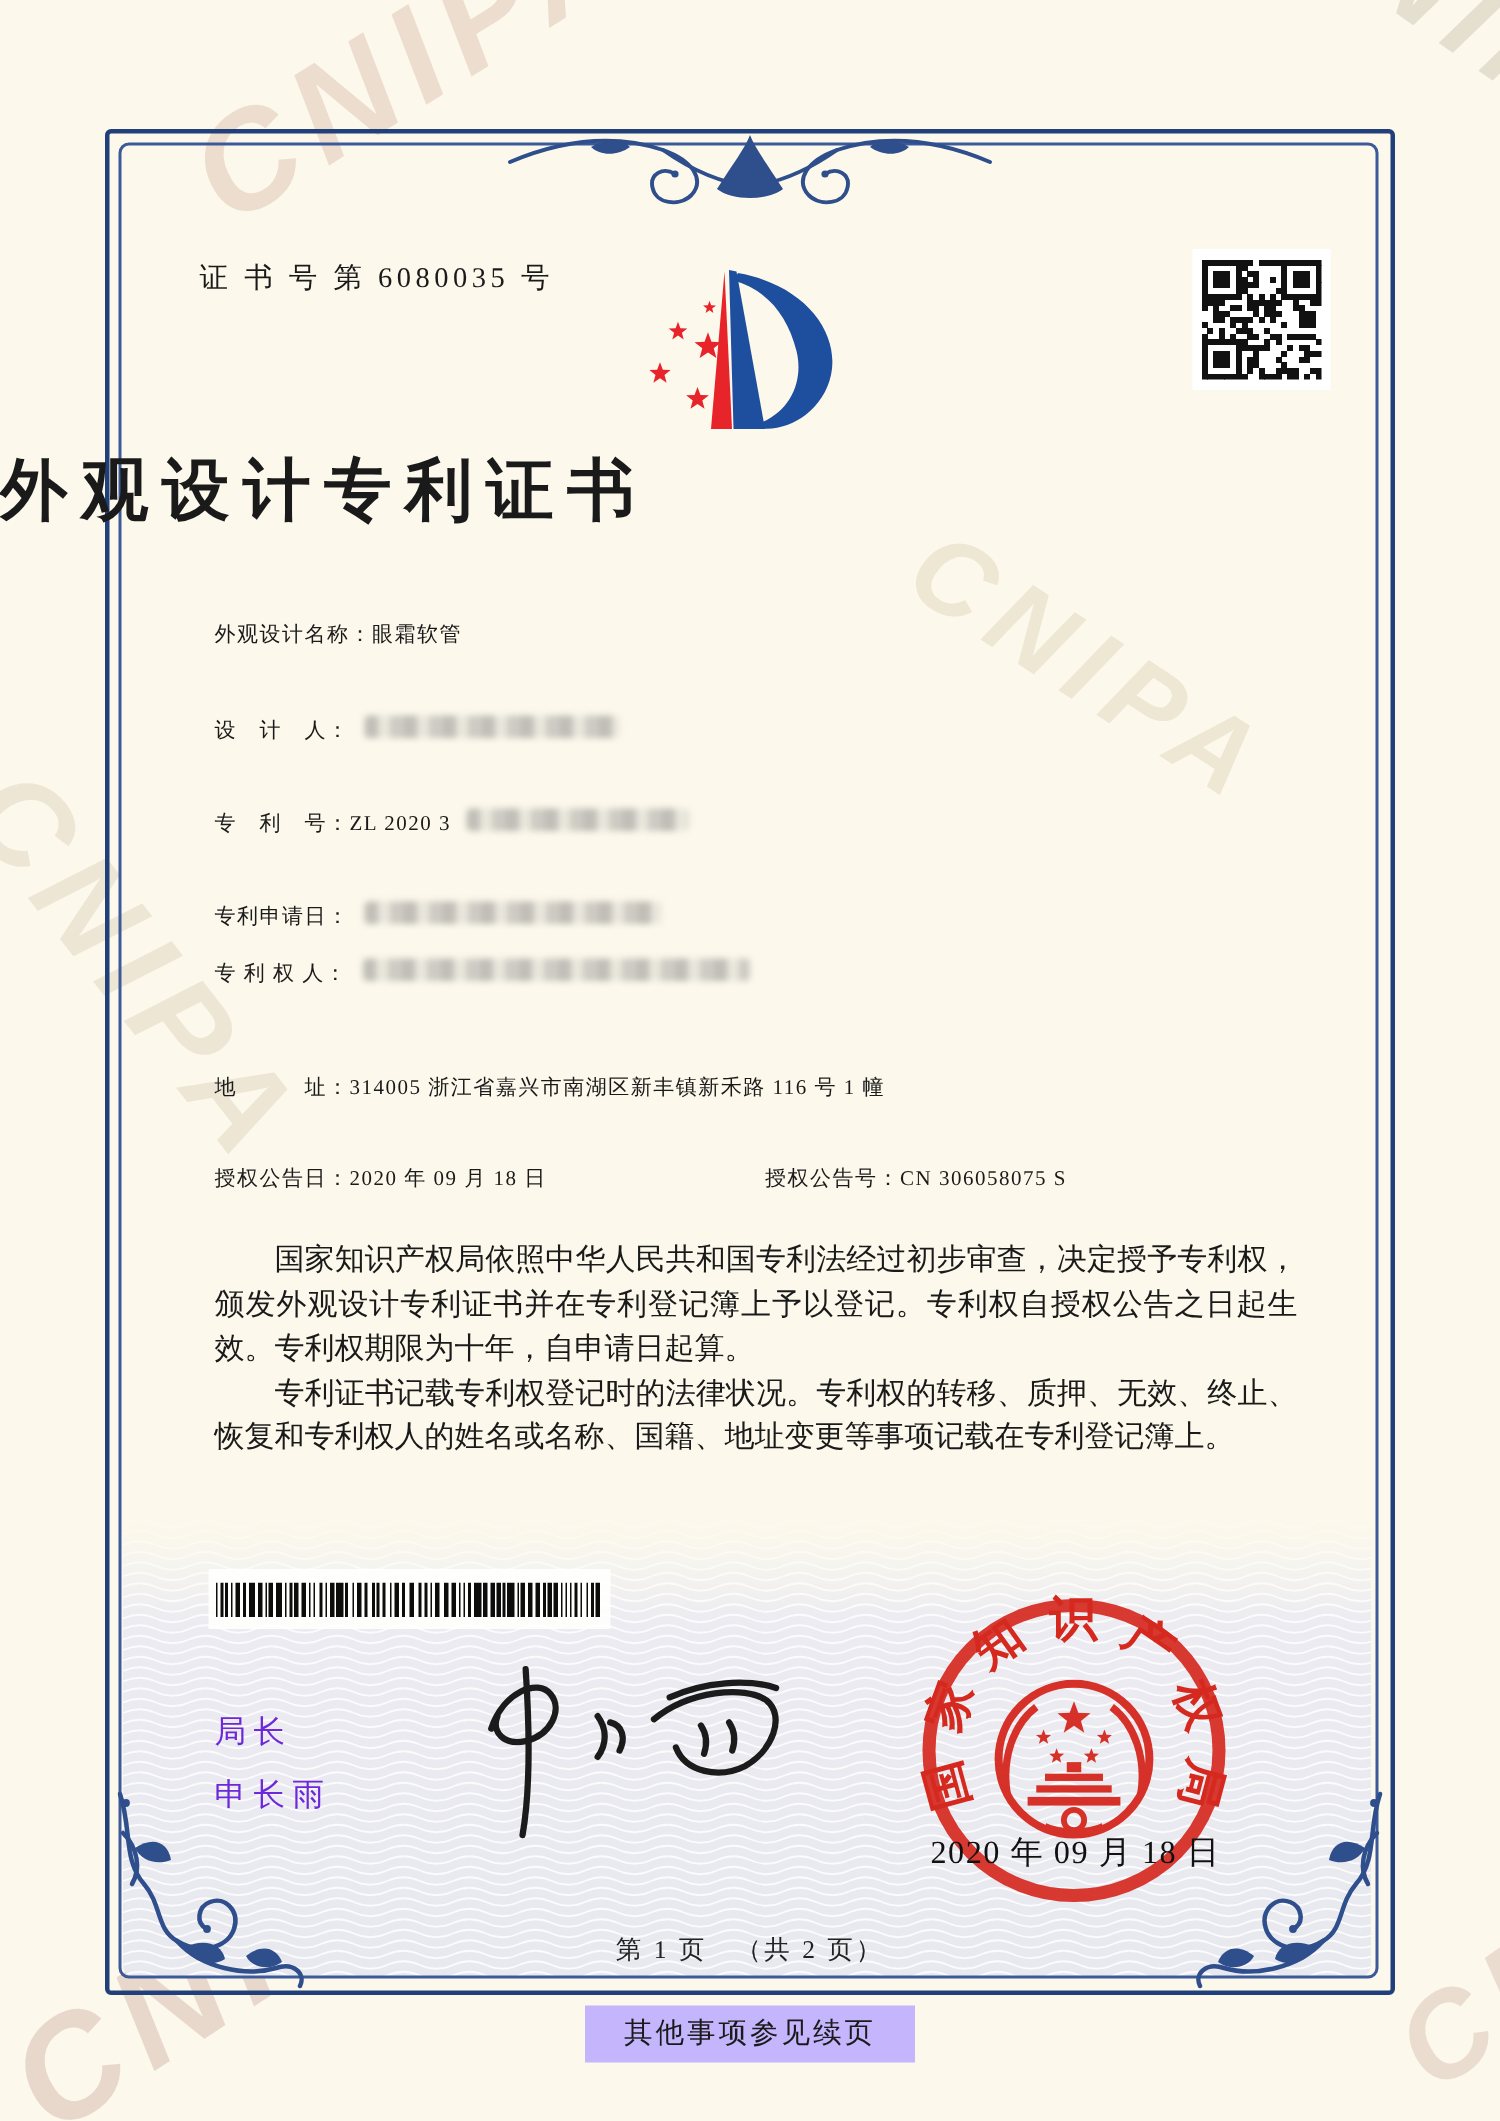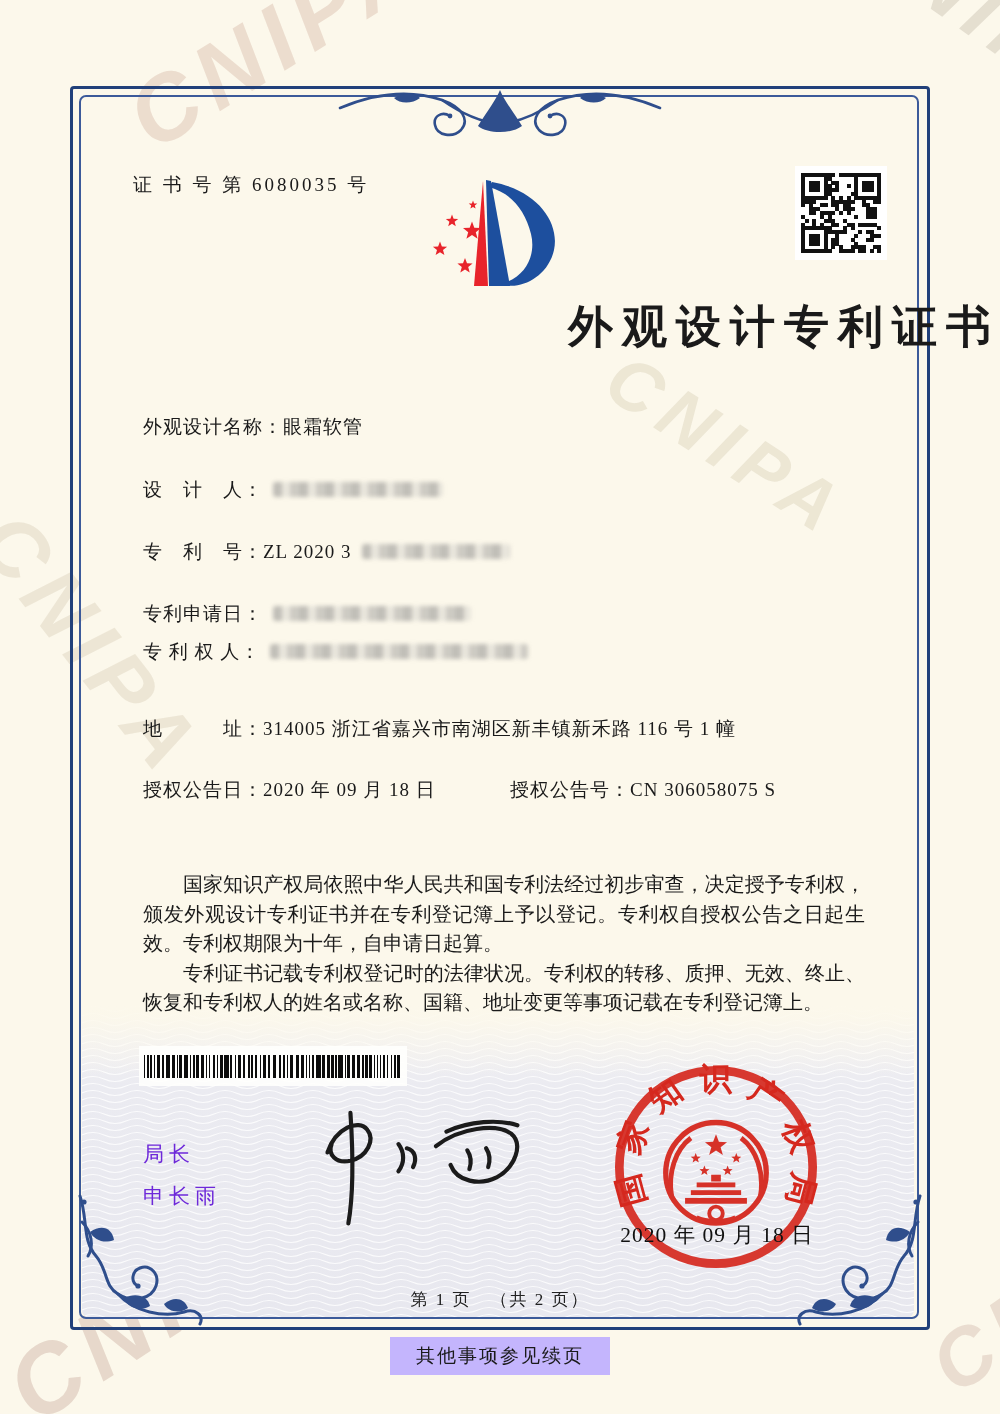--- a/index.html
+++ b/index.html
@@ -23,32 +23,32 @@
   .wavezone{position:absolute;left:82px;top:1004px;width:832px;height:314px;overflow:hidden;
       border-radius:0 0 8px 8px;z-index:1;
       background:linear-gradient(180deg,#fcf8eb 0%,#f2f1f2 10%,#ebebf1 26%,#e8e8ef 100%);}
   .wavefade{position:absolute;left:0;top:0;width:100%;height:72px;
       background:linear-gradient(180deg,#fcf8eb 0%,rgba(252,248,235,0) 100%);}
   .orn{position:absolute;z-index:3;}
   
   .cert-no{position:absolute;left:133px;top:172px;font-size:19px;letter-spacing:3px;z-index:4;}
   .qrbox{position:absolute;left:795px;top:166px;width:92px;height:94px;background:#fff;z-index:4;
       display:flex;align-items:center;justify-content:center;}
-  .title{position:absolute;left:0;top:297px;width:100%;text-align:right;font-size:45px;
+  .title{position:absolute;left:0;top:297px;width:100%;text-align:left;font-size:45px;
       font-weight:700;letter-spacing:9px;z-index:4;}
-  .row{position:absolute;left:143px;font-size:19px;letter-spacing:1px;z-index:4;white-space:nowrap;}
+  .row{position:absolute;left:143px;font-size:14px;letter-spacing:1px;z-index:4;white-space:nowrap;}
   .r0{top:414px;} .r1{top:477px;} .r2{top:539px;} .r3{top:601px;} .r4{top:639px;text-align:center;} .r5{top:716px;}
   .grant{top:777px;font-family:Liberation Serif, serif;}
   .grant .col2{position:absolute;left:367px;top:0;white-space:nowrap;}
   .redact{display:inline-block;height:15px;border-radius:3px;vertical-align:-1px;margin-left:10px;
       background:repeating-linear-gradient(90deg,rgba(110,110,112,.42) 0 9px,rgba(170,170,172,.22) 9px 17px,rgba(130,130,132,.38) 17px 26px);
       filter:blur(2.2px);}
   .w170{width:170px;} .w150{width:148px;} .w195{width:198px;} .w255{width:258px;}
   .paras{position:absolute;left:143px;top:826px;width:722px;font-size:20px;line-height:29.5px;
-      text-align:justify;z-index:4;margin-top:44px;}
+      text-align:justify;z-index:4;}
   .paras p{margin:0;text-indent:2em;}
   .barcode-wrap{position:absolute;left:139px;top:1046px;width:268px;height:40px;
       background:rgba(255,255,253,.9);z-index:4;display:flex;align-items:center;justify-content:center;}
   .sig-label{position:absolute;left:143px;font-family:"Liberation Sans","DejaVu Sans",sans-serif;
       font-size:21px;letter-spacing:5px;z-index:4;color:#6d28d9;}
   .sigt{top:1140px;} .sign{top:1182px;}
   .autograph{position:absolute;left:292px;top:1096px;z-index:4;}
   .sealsvg{position:absolute;left:600px;top:1051px;z-index:4;}
   .seal-date{position:absolute;left:602px;top:1220px;width:230px;text-align:center;font-size:21.5px;
       letter-spacing:1px;z-index:5;color:#111;}

